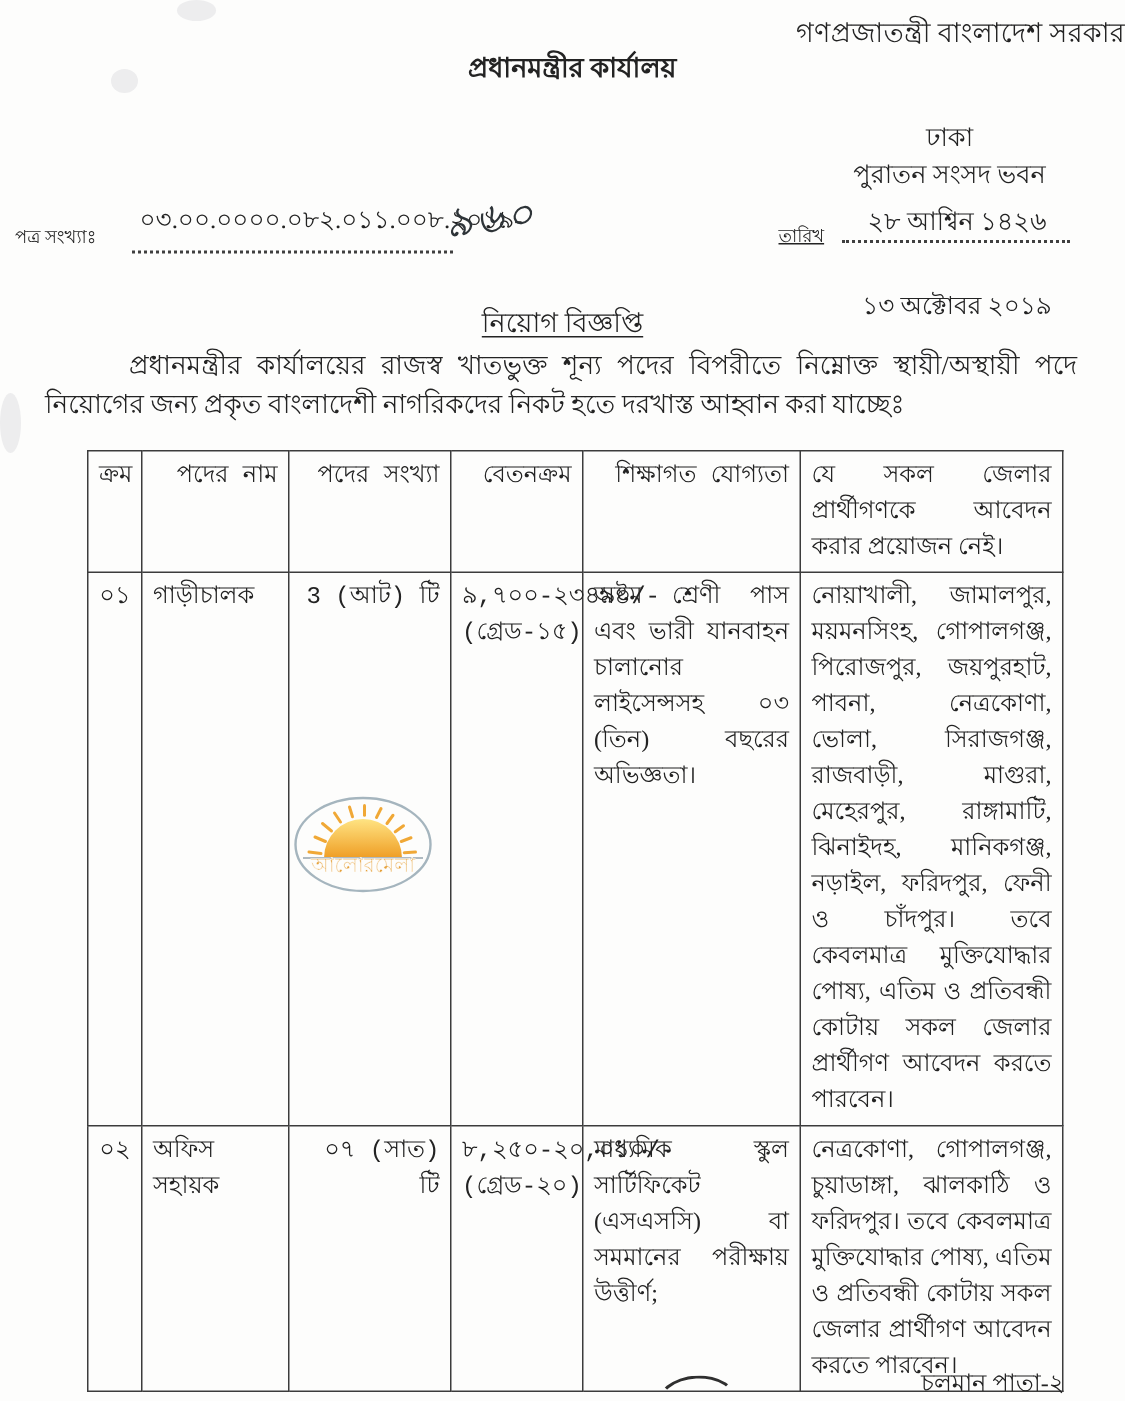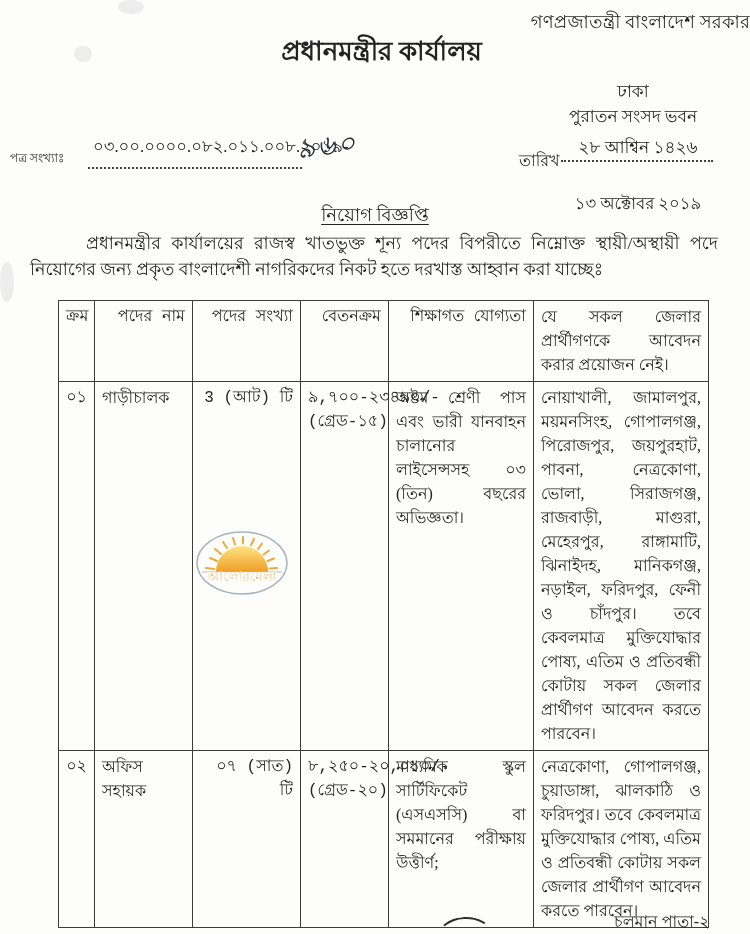--- a/index.html
+++ b/index.html
@@ -3,30 +3,30 @@
 <meta charset="utf-8">
 <style>
   html,body{margin:0;padding:0;background:#e9e9e9;}
   .page{
     position:relative;width:750px;height:934px;margin:0 auto;
     background:#fdfdfc;color:#232323;overflow:hidden;
     font-family:"Liberation Serif","DejaVu Serif",serif;
   }
   
   .org-line{position:absolute;top:8px;left:0;right:0;text-align:right;font-size:18px;letter-spacing:.2px;}
-  .office-line{position:absolute;top:31px;left:0;right:0;text-align:center;font-size:26px;font-weight:bold;padding-left:13px;}
+  .office-line{position:absolute;top:31px;left:0;right:0;text-align:center;font-size:18px;font-weight:bold;padding-left:13px;}
   .address-block{position:absolute;top:79px;left:552px;width:162px;text-align:center;font-size:17px;line-height:25px;}
   
   .memo-label{position:absolute;left:10px;top:149px;font-size:12px;}
   .memo-dots{position:absolute;left:88px;top:152px;width:214px;height:15px;border-bottom:2px dotted #3f3f3f;}
   .memo-number{position:absolute;left:93px;top:134px;font-size:16.5px;white-space:nowrap;}
   .memo-hand{position:absolute;left:297px;top:124px;font-size:28px;color:#2e3438;
              transform:rotate(-6deg);font-style:italic;letter-spacing:2px;}
   
-  .date-label{position:absolute;left:519px;top:148px;font-size:16px;}
+  .date-label{position:absolute;left:519px;top:148px;font-size:12px;text-decoration:underline;}
   .date-dots{position:absolute;left:561px;top:144px;width:152px;height:16px;border-bottom:2px dotted #3f3f3f;}
   .date-bn{position:absolute;left:563px;top:134px;width:150px;text-align:center;font-size:17px;white-space:nowrap;}
   .date-en{position:absolute;left:563px;top:163px;width:150px;text-align:center;font-size:16.5px;white-space:nowrap;margin-top:28px;}
   
   .notice-title{position:absolute;top:201px;left:0;right:0;text-align:center;font-size:18px;
                 text-decoration:underline;text-underline-offset:3px;}
   .intro{position:absolute;top:230px;left:30px;width:688px;font-size:17.5px;line-height:26px;
          text-align:justify;text-indent:56px;}
   
   .tbl-wrap{position:absolute;left:58px;top:300px;}

